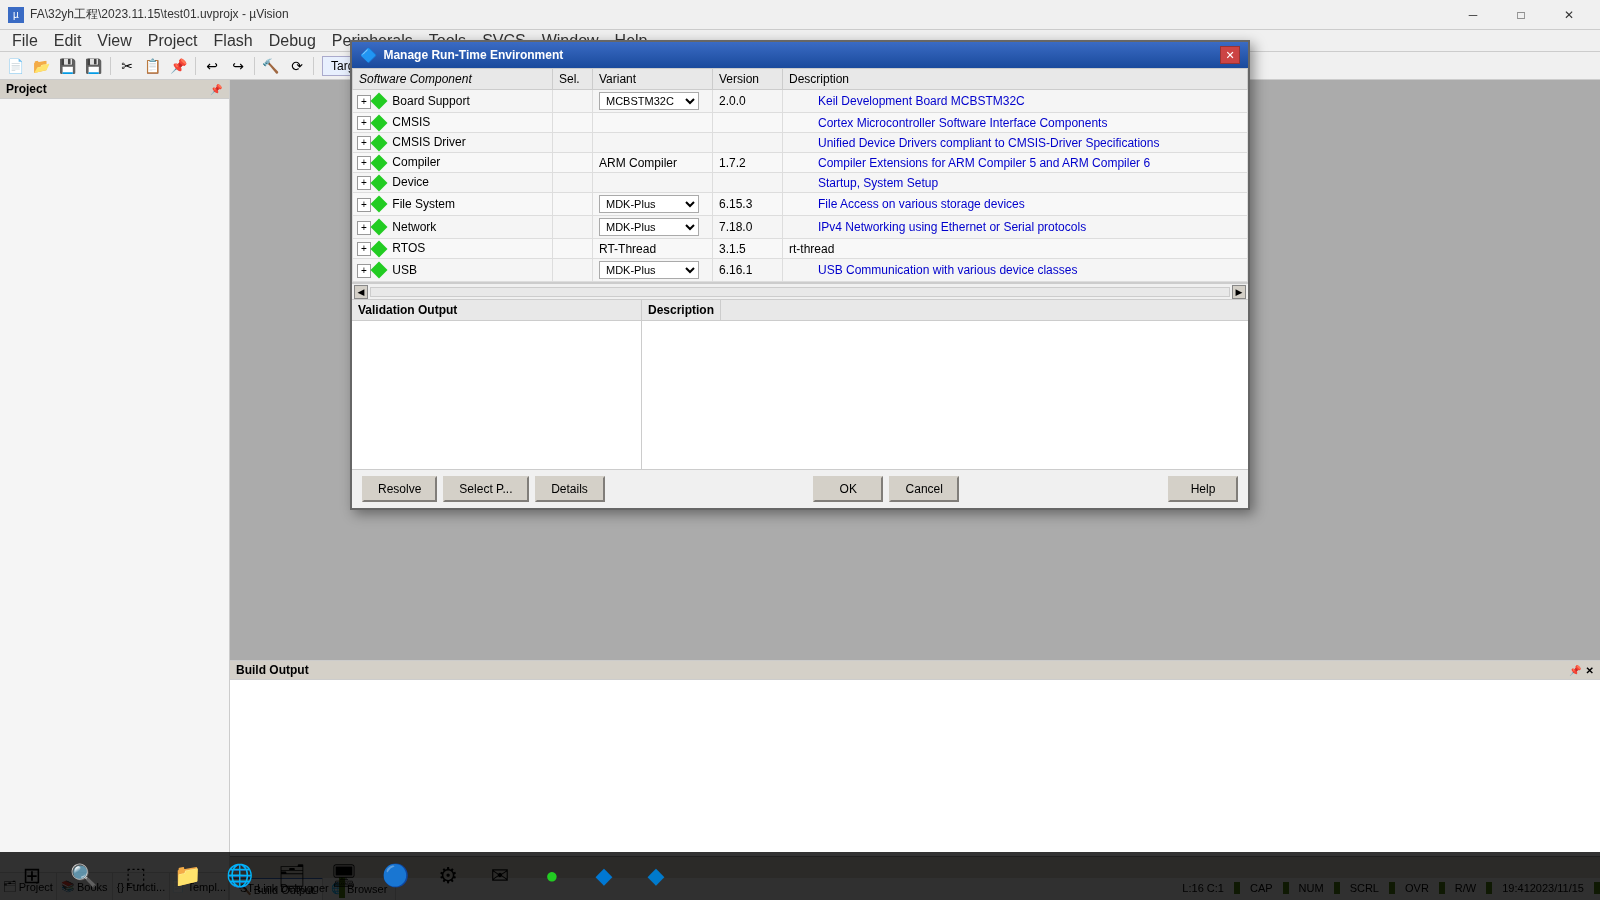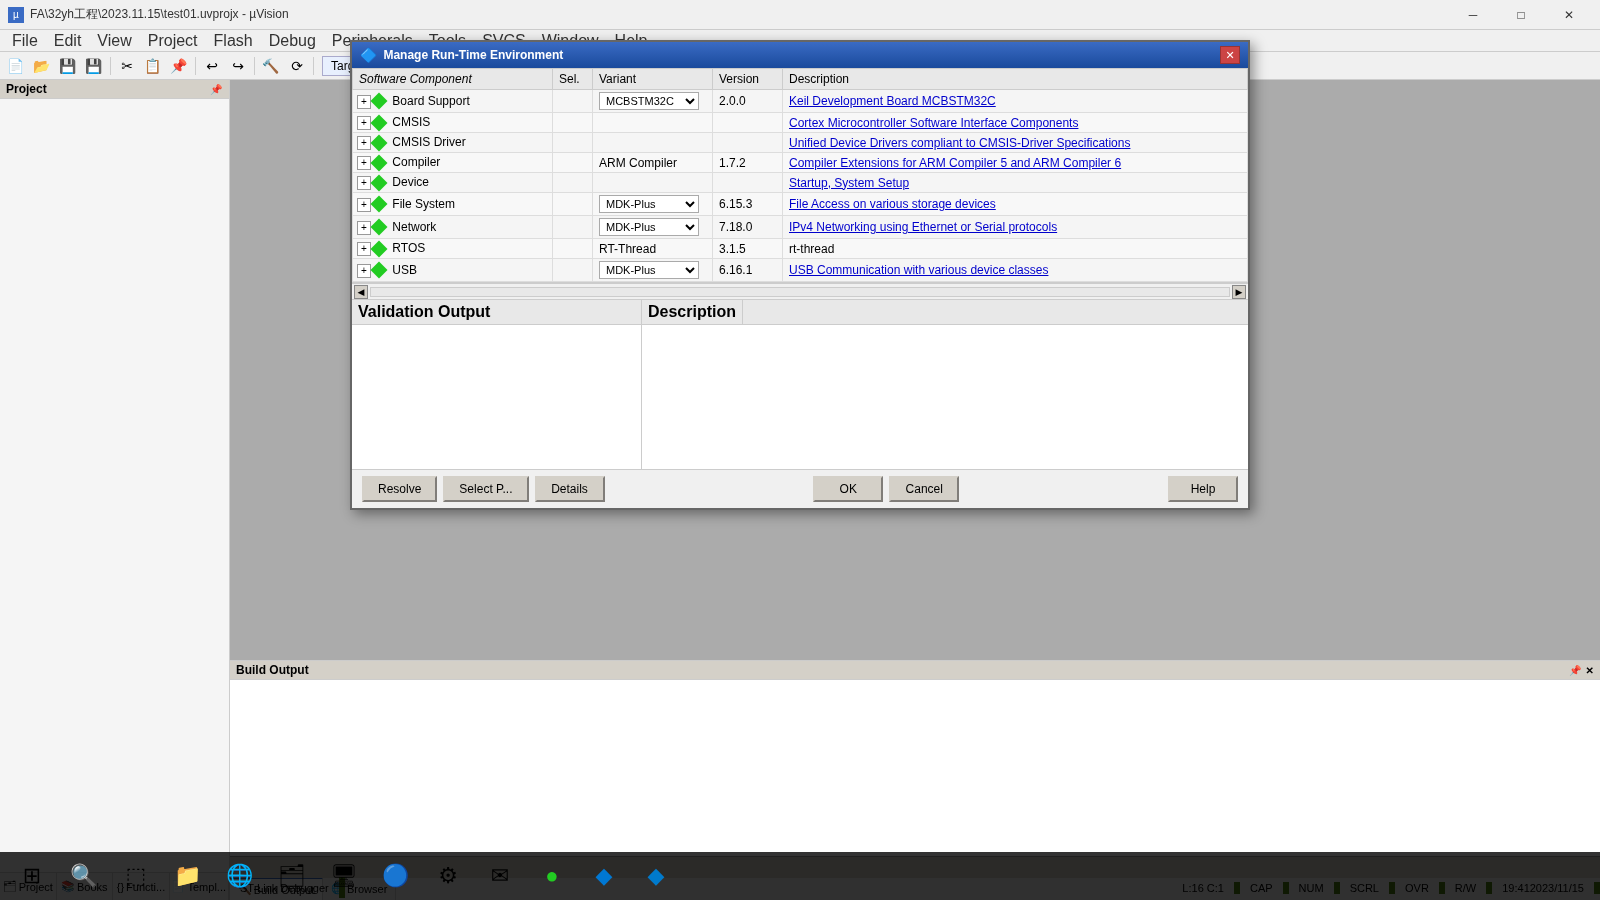--- a/index.html
+++ b/index.html
@@ -349,22 +349,22 @@
       display: inline-block;
       width: 12px; height: 12px;
       background: #22cc22;
       transform: rotate(45deg);
       margin-right: 4px;
       vertical-align: middle;
     }
 
     .link-text {
       color: #0000cc;
-      text-decoration: underline;
-      cursor: pointer;
+      cursor: pointer;
+      margin-left: 29px;
     }
 
     .variant-select {
       font-size: 11px;
       padding: 1px 2px;
       border: 1px solid #aaa;
       background: white;
       width: 100px;
     }
 
@@ -400,21 +400,21 @@
       flex-direction: column;
       border-top: 1px solid #ccc;
     }
     .validation-header {
       display: flex;
       background: #e8e8e8;
       border-bottom: 1px solid #ccc;
     }
     .validation-col-header {
       padding: 3px 6px;
-      font-size: 16px;
+      font-size: 12px;
       font-weight: bold;
       border-right: 1px solid #ccc;
     }
     .validation-body {
       flex: 1;
       display: flex;
       background: white;
     }
     .validation-left {
       width: 290px;

